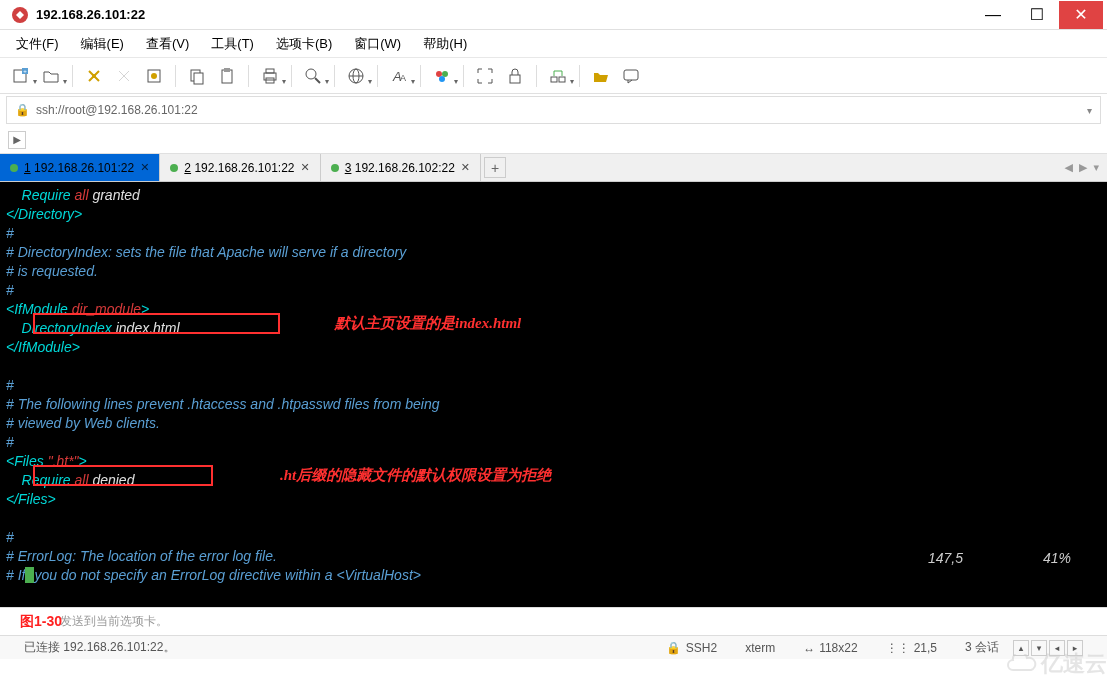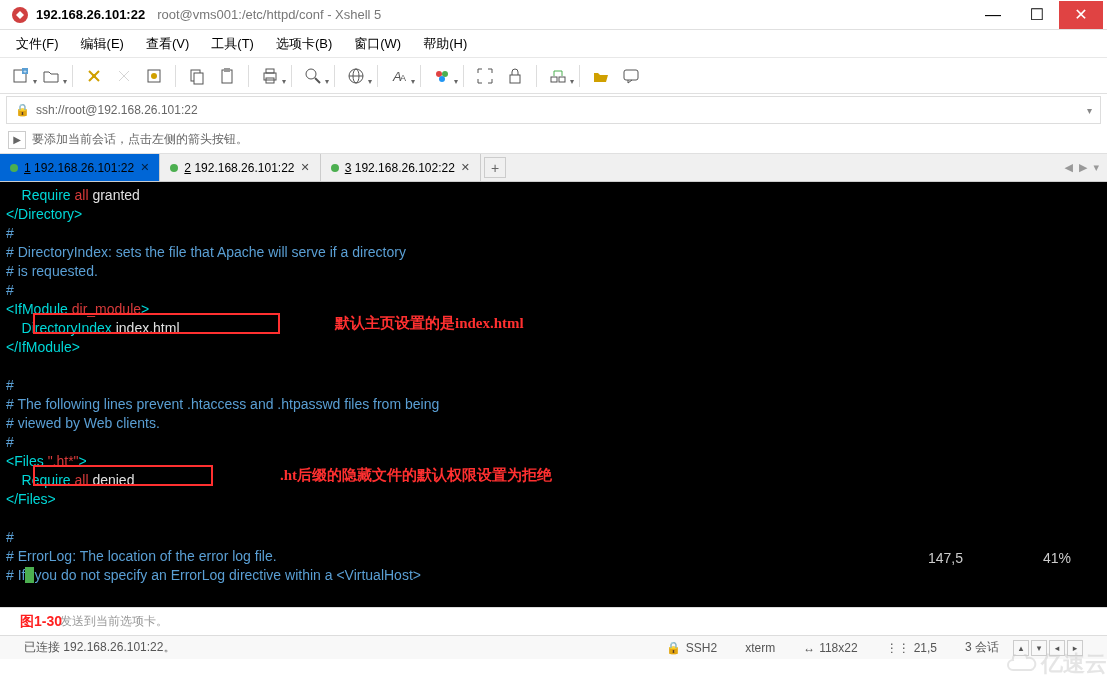--- a/index.html
+++ b/index.html
@@ -32,21 +32,21 @@
 .tabbar { height: 28px; background: #f0f0f0; display: flex; align-items: stretch; border-bottom: 1px solid #ccc; position: relative; }
 .tab { display: flex; align-items: center; padding: 0 10px; font-size: 12px; border-right: 1px solid #ccc; gap: 6px; cursor: pointer; }
 .tab.active { background: #0066d6; color: #000000; }
 .tab .dot { width: 8px; height: 8px; border-radius: 50%; background: #4caf50; }
 .tab .x { font-size: 11px; opacity: 0.7; }
 .tab.active .ul { text-decoration: underline; }
 .tab .ul { text-decoration: underline; }
 .addtab { width: 22px; display: flex; align-items: center; justify-content: center; border: 1px solid #ccc; margin: 3px; font-size: 14px; color: #666; }
 .tabnav { margin-left: auto; display: flex; align-items: center; padding: 0 8px; gap: 6px; color: #999; font-size: 11px; }
 
-.terminal { background: #000; color: #ccc; font-family: "Consolas", monospace; font-size: 14px; line-height: 19px; padding: 4px 6px; height: 425px; overflow: hidden; position: relative; white-space: pre; }
+.terminal { background: #000; color: #ccc; font-family: "Consolas", monospace; font-size: 14px; line-height: 19px; padding: 4px 6px; height: 425px; overflow: hidden; position: relative; white-space: pre; font-style: italic; }
 .terminal .cy { color: #00d7d7; }
 .terminal .rd { color: #d73a3a; }
 .terminal .wh { color: #e0e0e0; }
 .terminal .bl { color: #5a9fd4; }
 
 .redbox { position: absolute; border: 2px solid #ff3030; pointer-events: none; }
 .annot { position: absolute; color: #ff3030; font-weight: bold; font-size: 15px; font-family: "Microsoft YaHei"; }
 
 .term-status { position: absolute; bottom: 20px; right: 36px; color: #ccc; font-family: Consolas, monospace; font-size: 14px; }
 
@@ -68,21 +68,20 @@
 <body>
 
 <div class="titlebar">
   <div class="appicon">
     <svg viewBox="0 0 20 20">
         <circle cx="10" cy="10" r="8" fill="#d04040"></circle>
         <path d="M6 10 L10 6 L14 10 L10 14 Z" fill="#fff"></path>
       </svg>
   </div>
   <span class="title-ip">192.168.26.101:22</span>
-  <span class="title-path">root@vms001:/etc/httpd/conf - Xshell 5</span>
   <div class="winctrl">
     <div>―</div>
     <div>☐</div>
     <div class="close">✕</div>
   </div>
 </div>
 
 <div class="menubar">
   <span>文件(F)</span>
   <span>编辑(E)</span>
@@ -218,21 +217,20 @@
 </div>
 
 <div class="addressbar">
   <span class="lock">🔒</span>
   <span>ssh://root@192.168.26.101:22</span>
   <span class="dd2">▾</span>
 </div>
 
 <div class="infobar">
   <span class="arrow">▶</span>
-  <span>要添加当前会话，点击左侧的箭头按钮。</span>
 </div>
 
 <div class="tabbar">
   <div class="tab active">
     <span class="dot"></span>
     <span><span class="ul">1</span> <span>192.168.26.101:22</span></span>
     <span class="x">✕</span>
   </div>
   <div class="tab">
     <span class="dot"></span>

